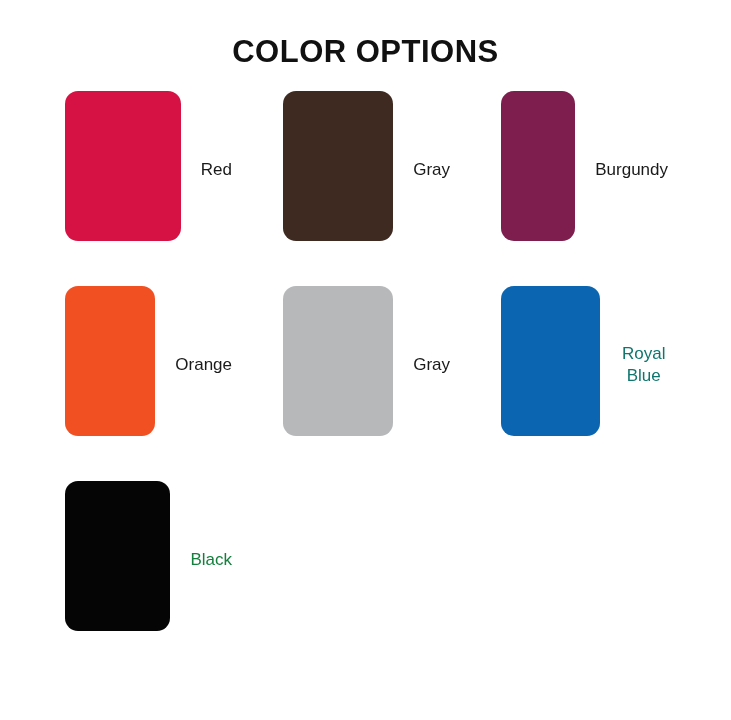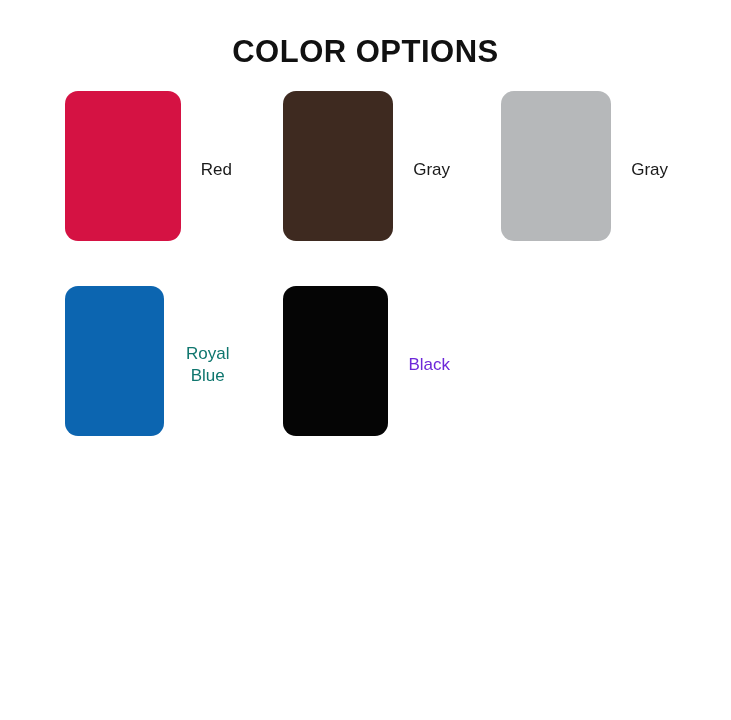--- a/index.html
+++ b/index.html
@@ -75,33 +75,41 @@
     <div class="swatch-cell">
       <div class="swatch-chip" style="background-color: rgb(213, 18, 67);"></div>
       <div class="swatch-label" style="color: rgb(26, 26, 26);">Red</div>
     </div>
 
     <div class="swatch-cell">
       <div class="swatch-chip" style="background-color: rgb(62, 42, 32);"></div>
       <div class="swatch-label" style="color: rgb(26, 26, 26);">Gray</div>
     </div>
 
+    <div class="swatch-cell">
+      <div class="swatch-chip" style="background-color: rgb(125, 30, 78);"></div>
+      <div class="swatch-label" style="color: rgb(26, 26, 26);">Burgundy</div>
+    </div>
 
+    <div class="swatch-cell">
+      <div class="swatch-chip" style="background-color: rgb(241, 80, 34);"></div>
+      <div class="swatch-label" style="color: rgb(26, 26, 26);">Orange</div>
+    </div>
 
     <div class="swatch-cell">
       <div class="swatch-chip" style="background-color: rgb(182, 184, 186);"></div>
       <div class="swatch-label" style="color: rgb(26, 26, 26);">Gray</div>
     </div>
 
 
     <div class="swatch-cell">
       <div class="swatch-chip" style="background-color: rgb(12, 101, 176);"></div>
       <div class="swatch-label" style="color: #0f766e;">Royal Blue</div>
     </div>
 
     <div class="swatch-cell">
       <div class="swatch-chip" style="background-color: rgb(5, 5, 5);"></div>
-      <div class="swatch-label" style="color: #6d28d9;">Black</div>
+      <div class="swatch-label" style="color: #15803d;">Black</div>
     </div>
 
 
   </div>
 </div>
 
 </body></html>

